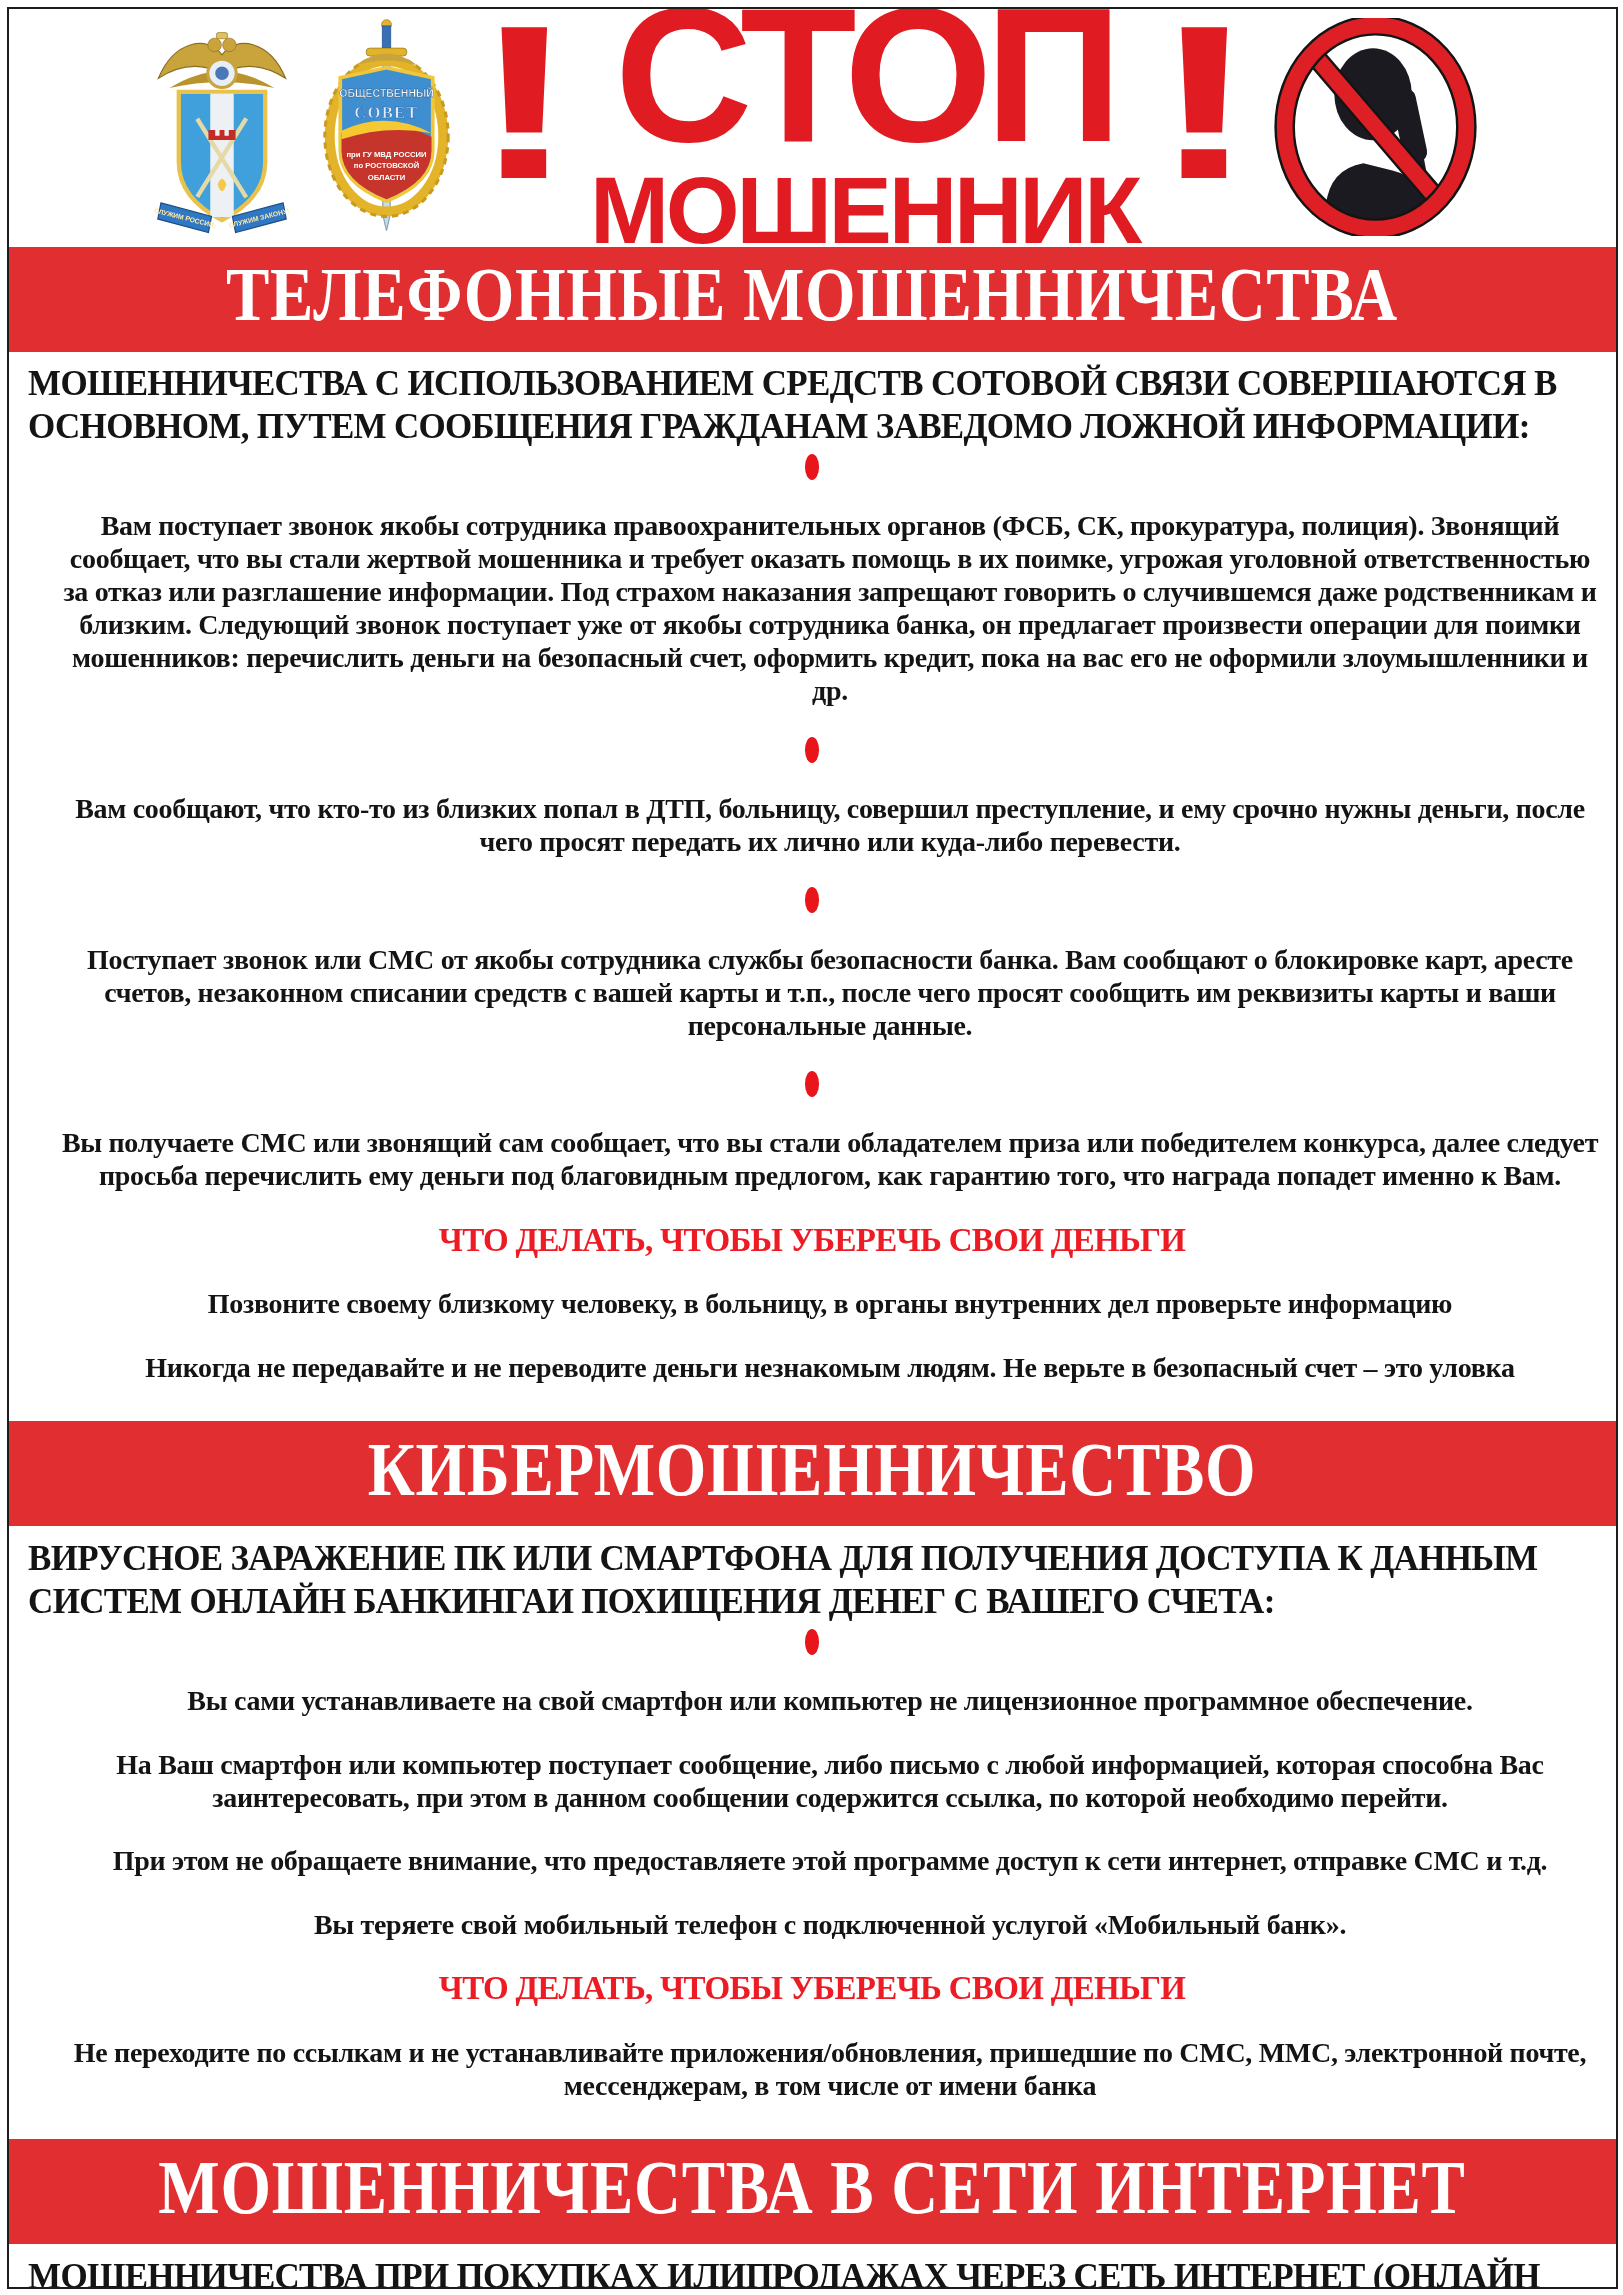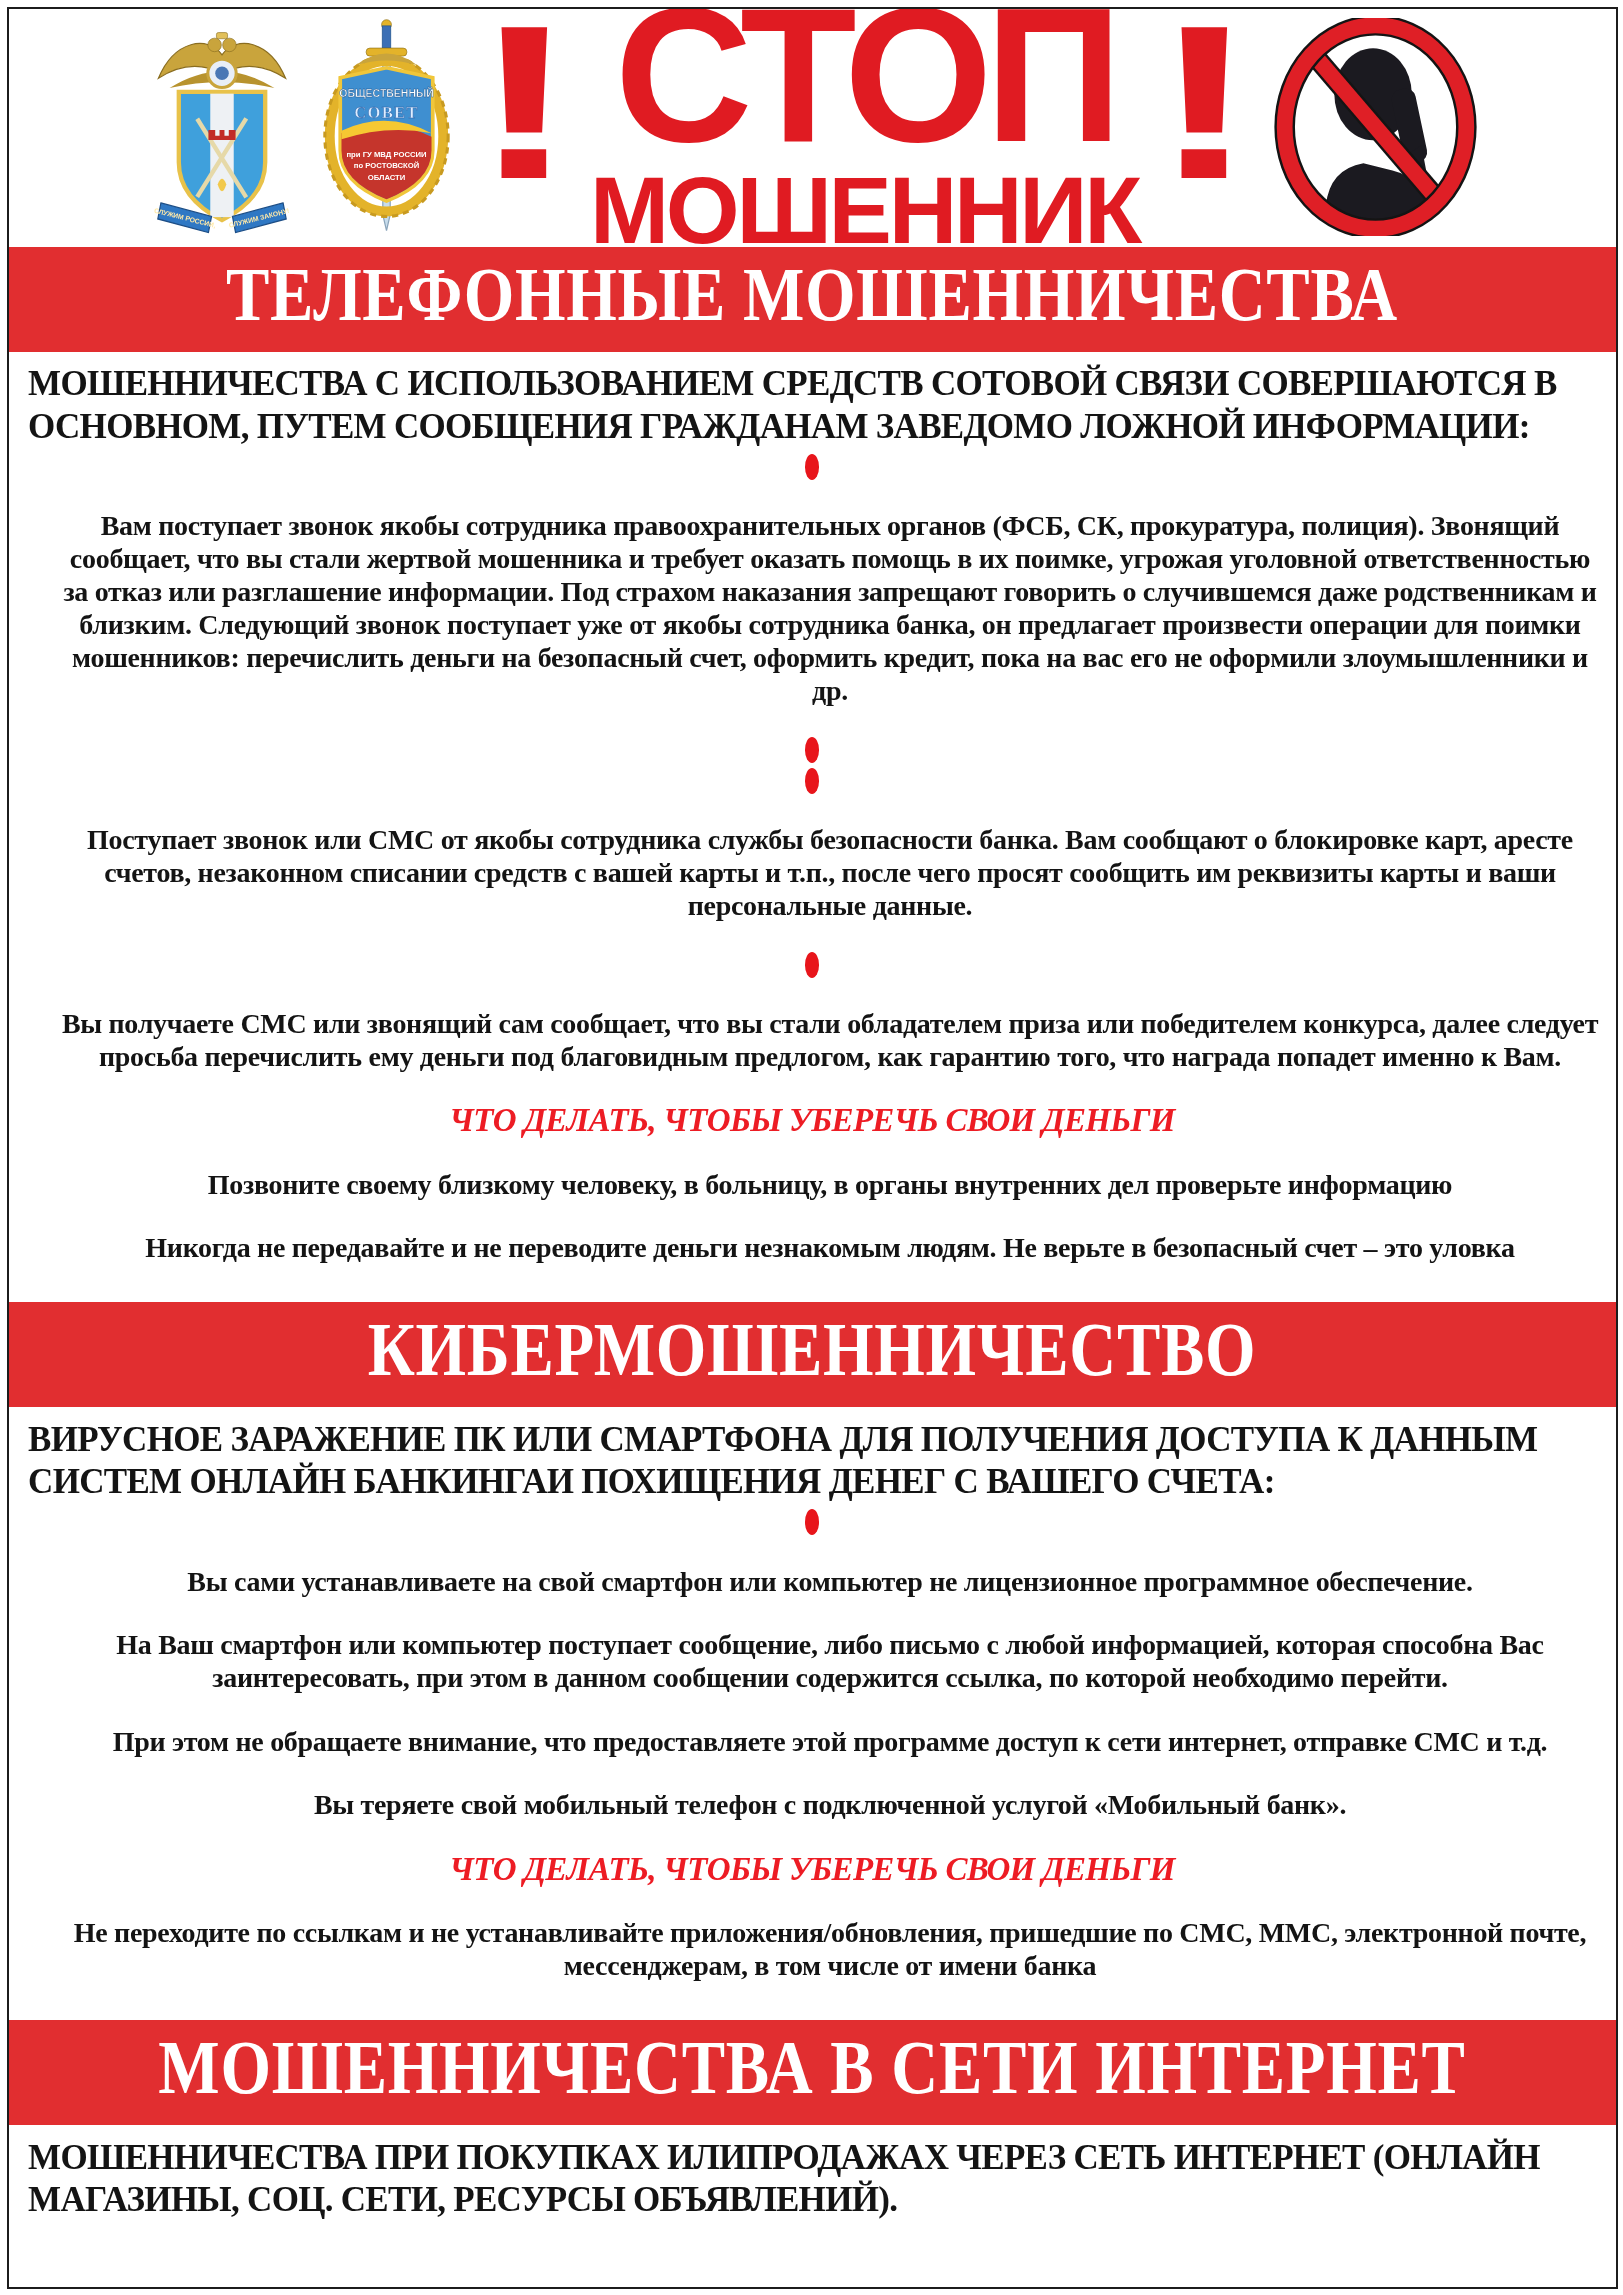--- a/index.html
+++ b/index.html
@@ -27,21 +27,21 @@
   .banner span{display:inline-block;font-weight:bold;font-size:65px;letter-spacing:0.7px;
                transform:scaleY(1.18);transform-origin:center;white-space:nowrap;}
 
   
   .intro{text-align:left;font-weight:bold;font-size:35px;line-height:1.22;
          padding:11.8px 19.6px 0;letter-spacing:-0.7px;}
   .item,.advice{text-align:center;font-weight:bold;font-size:28px;line-height:1.18;
          padding:1.3px 17px;letter-spacing:-0.3px;margin-left:36px;}
   .dot{width:14.4px;height:26px;background:#e8151b;border-radius:50%;margin:5.2px auto 2.6px;}
   .wtd{text-align:center;color:#ed1c24;font-weight:bold;font-size:33px;line-height:1.1;
-       letter-spacing:-0.7px;margin:5.2px 0 1.3px;font-style:italic;}
+       letter-spacing:-0.7px;margin:5.2px 0 1.3px;}
 
   svg{display:block;}
 </style>
 </head>
 <body>
 
 <div class="frame">
 
   <header class="masthead">
 
@@ -128,20 +128,21 @@
   </header>
 
   <section>
     <div class="banner">
       <span>ТЕЛЕФОННЫЕ МОШЕННИЧЕСТВА</span>
     </div>
     <div class="intro">МОШЕННИЧЕСТВА С ИСПОЛЬЗОВАНИЕМ СРЕДСТВ СОТОВОЙ СВЯЗИ СОВЕРШАЮТСЯ В ОСНОВНОМ, ПУТЕМ СООБЩЕНИЯ ГРАЖДАНАМ ЗАВЕДОМО ЛОЖНОЙ ИНФОРМАЦИИ:</div>
     <div class="dot"></div>
     <p class="item">Вам поступает звонок якобы сотрудника правоохранительных органов (ФСБ, СК, прокуратура, полиция). Звонящий сообщает, что вы стали жертвой мошенника и требует оказать помощь в их поимке, угрожая уголовной ответственностью за отказ или разглашение информации. Под страхом наказания запрещают говорить о случившемся даже родственникам и близким. Следующий звонок поступает уже от якобы сотрудника банка, он предлагает произвести операции для поимки мошенников: перечислить деньги на безопасный счет, оформить кредит, пока на вас его не оформили злоумышленники и др.</p>
     <div class="dot"></div>
+    <p class="item">Вам сообщают, что кто-то из близких попал в ДТП, больницу, совершил преступление, и ему срочно нужны деньги, после чего просят передать их лично или куда-либо перевести.</p>
     <div class="dot"></div>
     <p class="item">Поступает звонок или СМС от якобы сотрудника службы безопасности банка. Вам сообщают о блокировке карт, аресте счетов, незаконном списании средств с вашей карты и т.п., после чего просят сообщить им реквизиты карты и ваши персональные данные.</p>
     <div class="dot"></div>
     <p class="item">Вы получаете СМС или звонящий сам сообщает, что вы стали обладателем приза или победителем конкурса, далее следует просьба перечислить ему деньги под благовидным предлогом, как гарантию того, что награда попадет именно к Вам.</p>
     <div class="wtd">ЧТО ДЕЛАТЬ, ЧТОБЫ УБЕРЕЧЬ СВОИ ДЕНЬГИ</div>
     <p class="advice">Позвоните своему близкому человеку, в больницу, в органы внутренних дел проверьте информацию</p>
     <p class="advice">Никогда не передавайте и не переводите деньги незнакомым людям. Не верьте в безопасный счет – это уловка</p>
   </section>
 
   <section>

